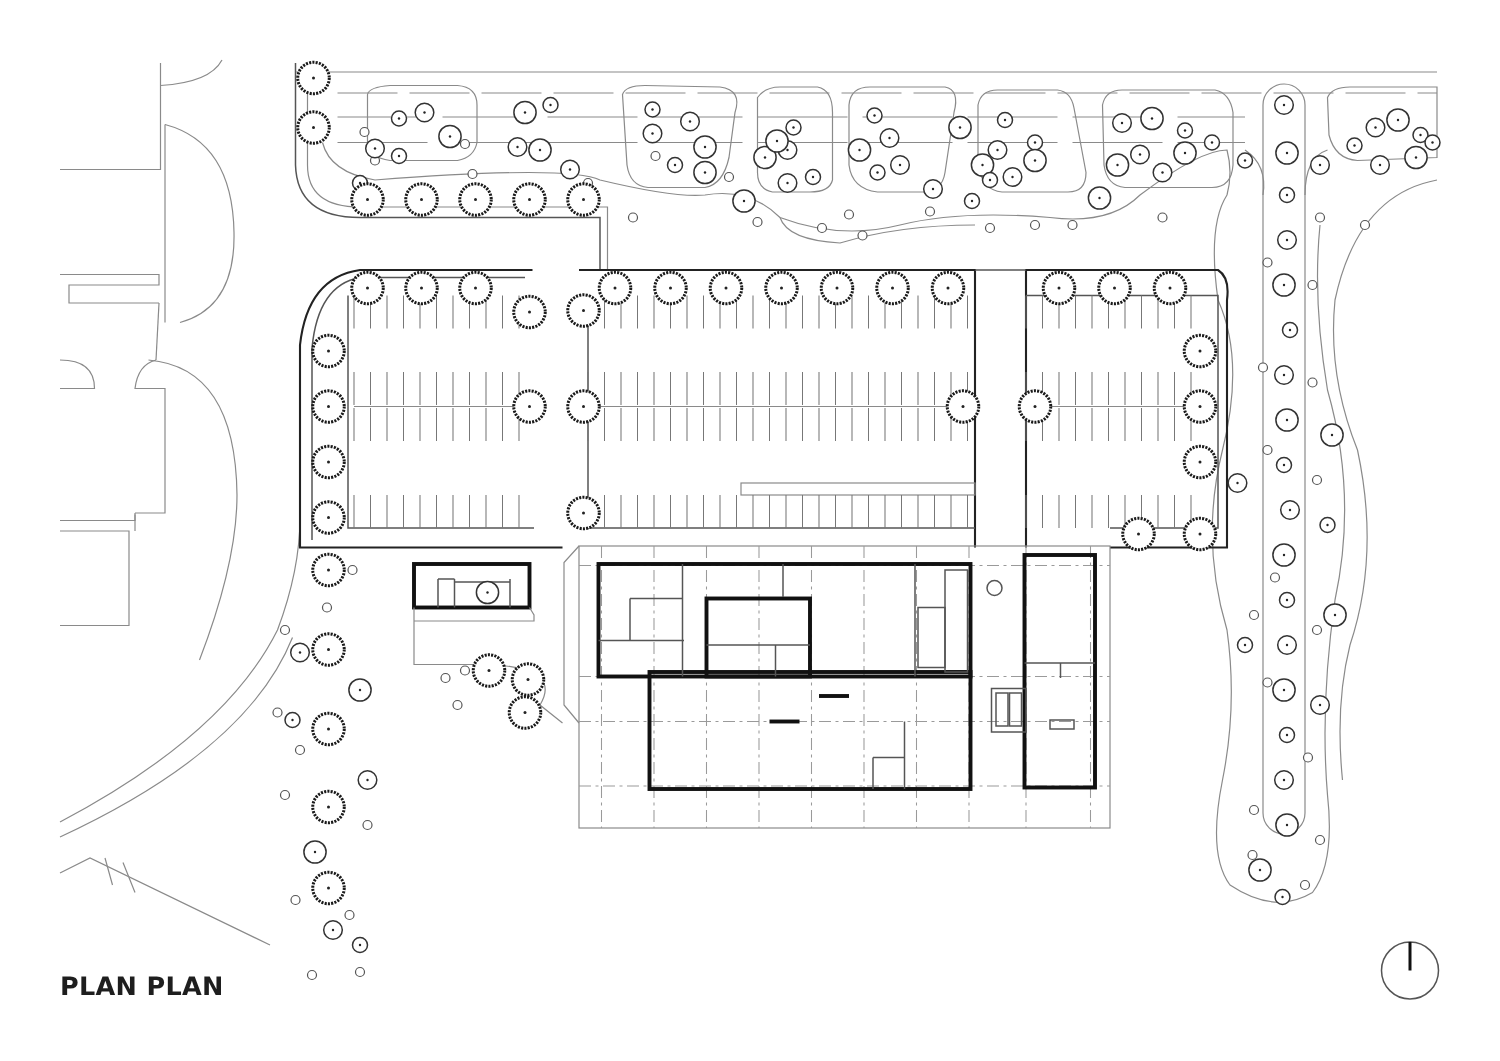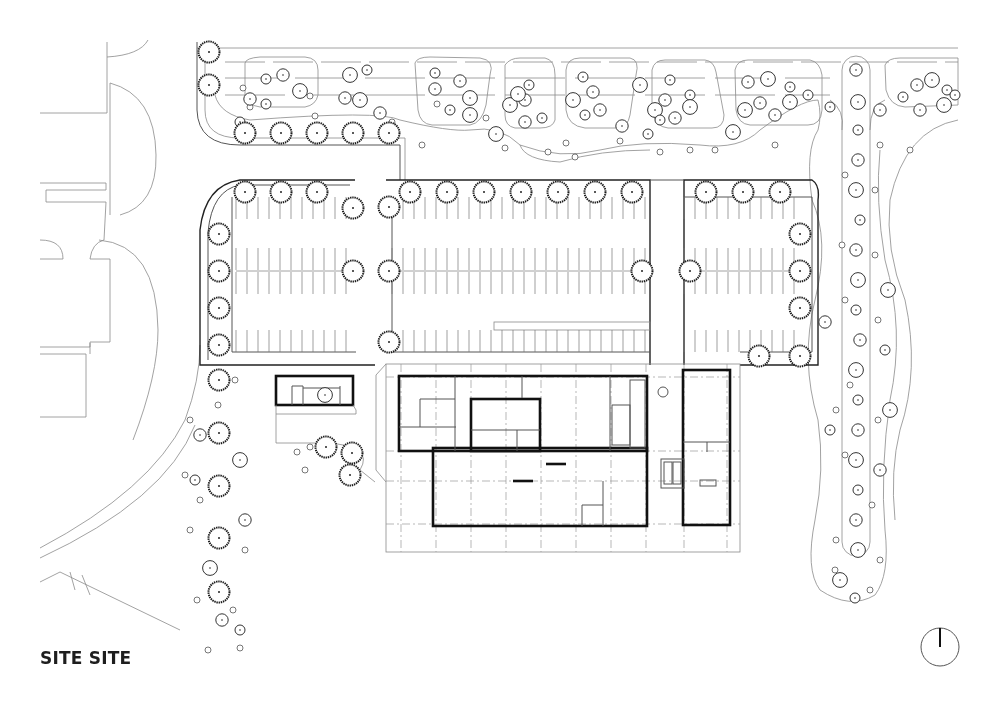--- a/index.html
+++ b/index.html
@@ -743,13 +743,13 @@
         <circle cx="350" cy="475" r="1" class="dot"></circle>
       </g>
     </g>
 
   <g>
     <circle id="na-circle" fill="none" stroke="#555" stroke-width="1" cx="940" cy="647" r="19"></circle>
     <line id="na-line" stroke="#111" stroke-width="2" x1="940" y1="628" x2="940" y2="647"></line>
   </g>
 </svg>
 
-<div class="title">SITE SITE</div>
+<div class="title">PLAN PLAN</div>
 
 </body></html>

